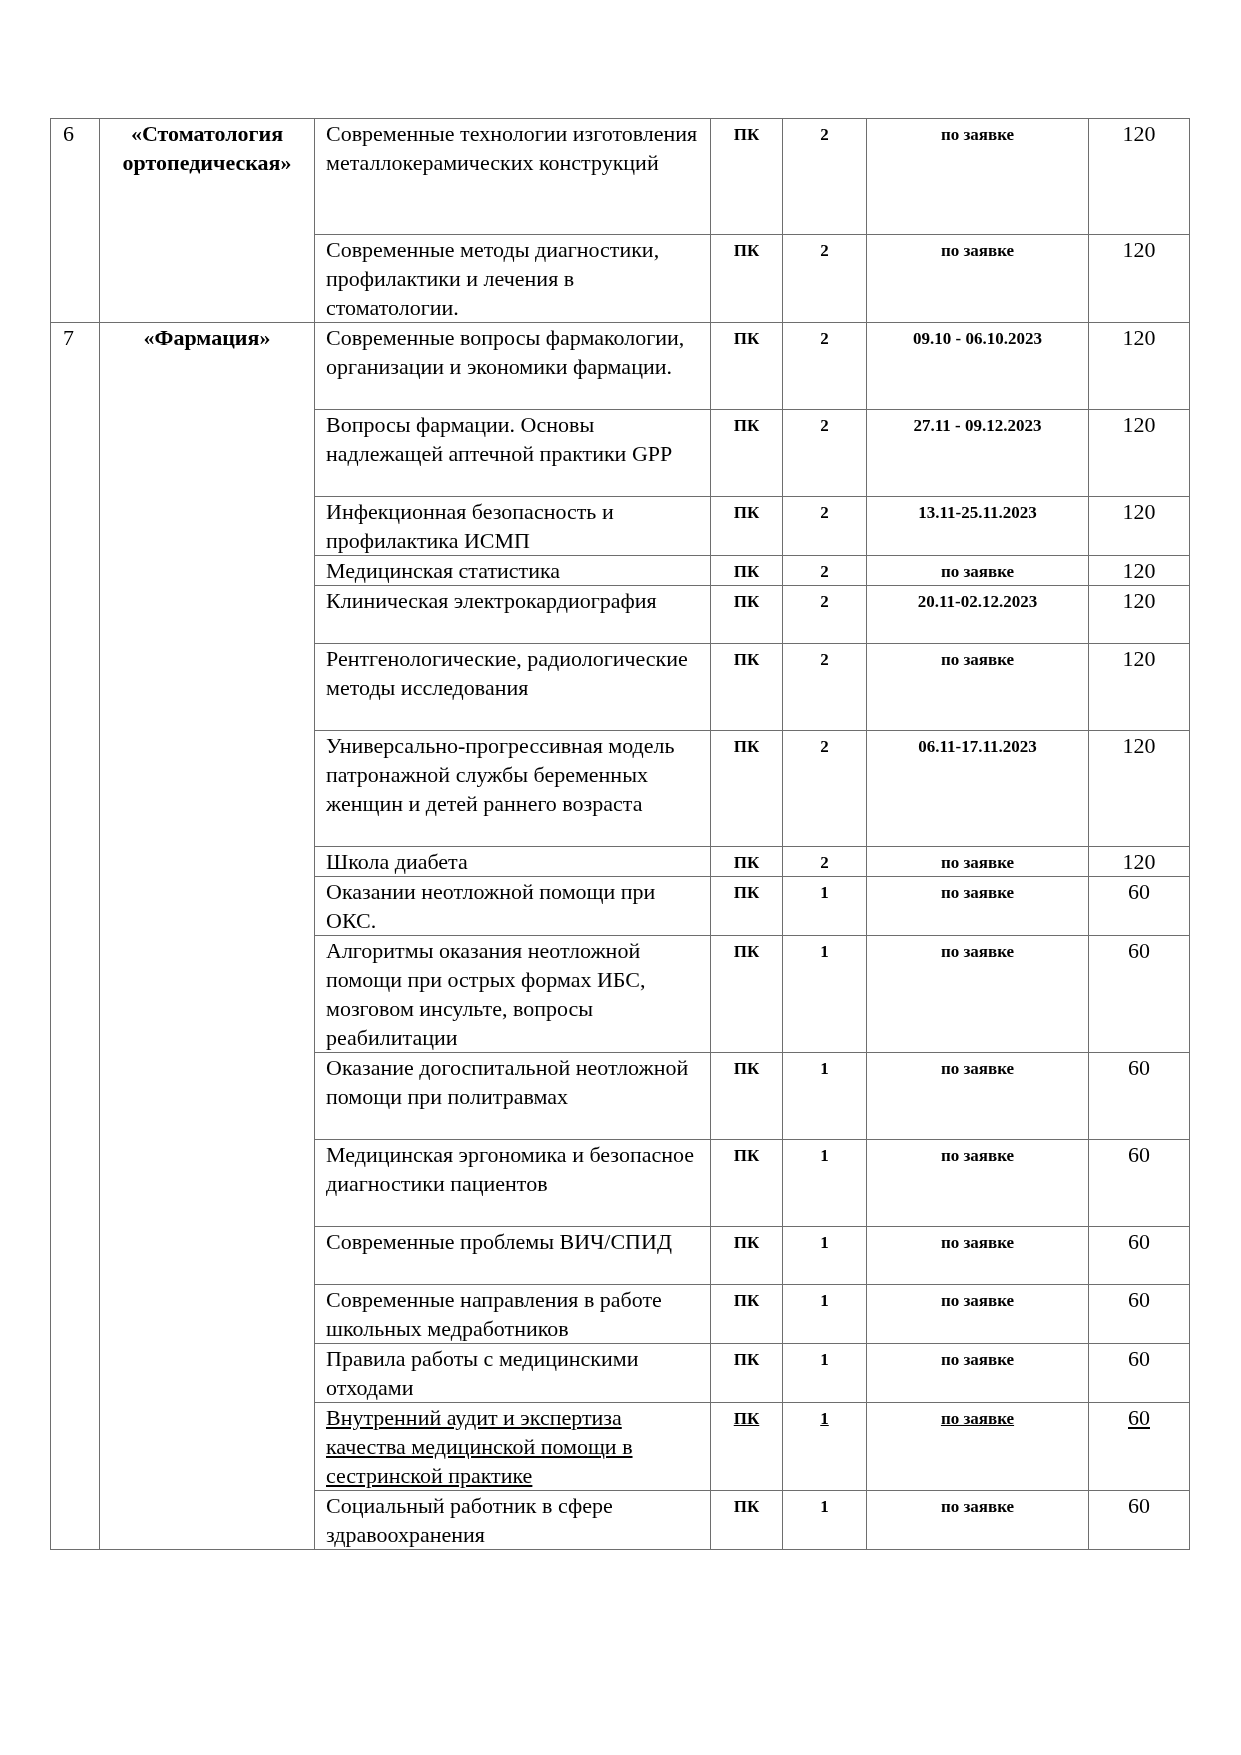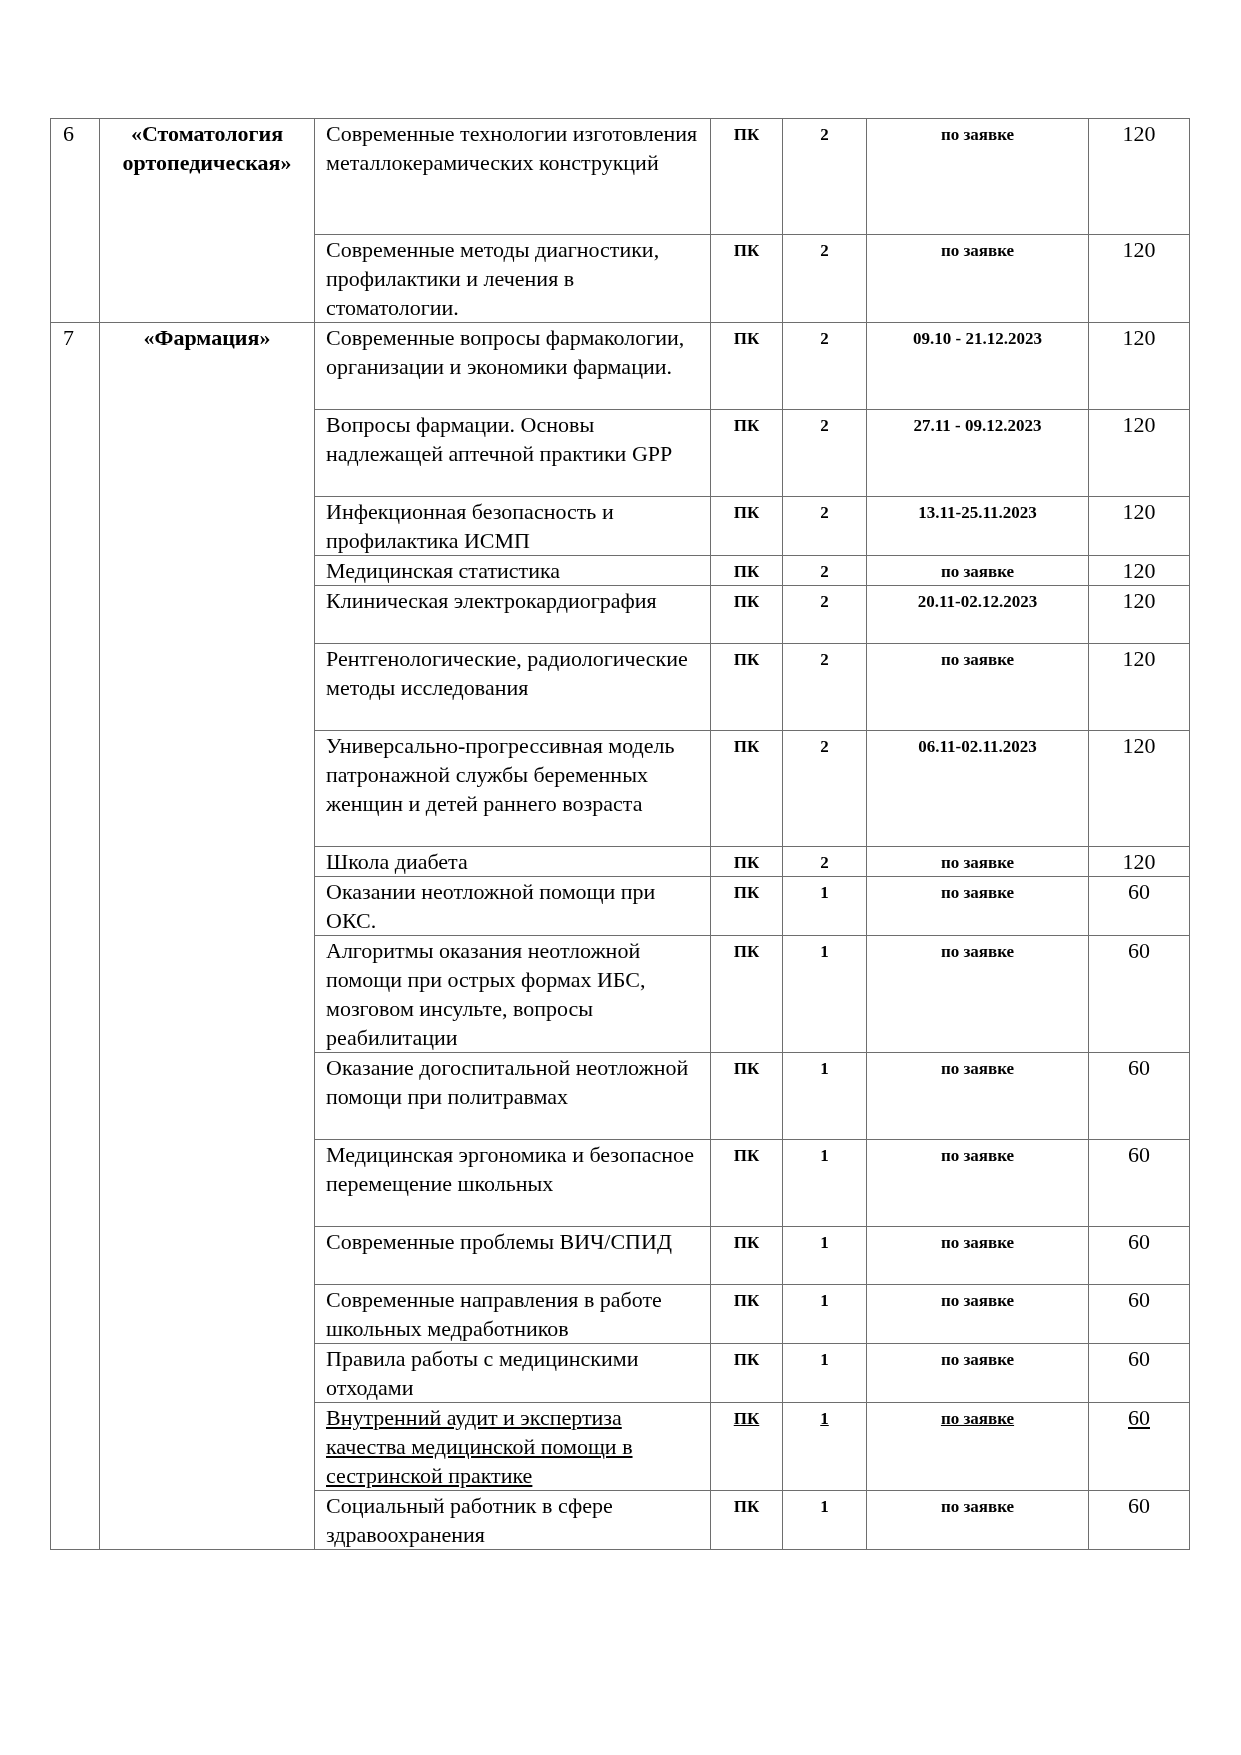--- a/index.html
+++ b/index.html
@@ -63,21 +63,21 @@
           <td class="c-credits">2</td>
           <td class="c-dates">по заявке</td>
           <td class="c-hours">120</td>
         </tr>
         <tr style="height: 87px;">
           <td class="c-num" rowspan="17">7</td>
           <td class="c-spec" rowspan="17">«Фармация»</td>
           <td class="c-course">Современные вопросы фармакологии, организации и экономики фармации.</td>
           <td class="c-type">ПК</td>
           <td class="c-credits">2</td>
-          <td class="c-dates">09.10 - 21.12.2023</td>
+          <td class="c-dates">09.10 - 06.10.2023</td>
           <td class="c-hours">120</td>
         </tr>
         <tr style="height: 87px;">
           <td class="c-course">Вопросы фармации. Основы надлежащей аптечной практики GPP</td>
           <td class="c-type">ПК</td>
           <td class="c-credits">2</td>
           <td class="c-dates">27.11 - 09.12.2023</td>
           <td class="c-hours">120</td>
         </tr>
         <tr style="height: 58px;">
@@ -105,21 +105,21 @@
           <td class="c-course">Рентгенологические, радиологические методы исследования</td>
           <td class="c-type">ПК</td>
           <td class="c-credits">2</td>
           <td class="c-dates">по заявке</td>
           <td class="c-hours">120</td>
         </tr>
         <tr style="height: 116px;">
           <td class="c-course">Универсально-прогрессивная модель патронажной службы беременных женщин и детей раннего возраста</td>
           <td class="c-type">ПК</td>
           <td class="c-credits">2</td>
-          <td class="c-dates">06.11-02.11.2023</td>
+          <td class="c-dates">06.11-17.11.2023</td>
           <td class="c-hours">120</td>
         </tr>
         <tr style="height: 29px;">
           <td class="c-course">Школа диабета</td>
           <td class="c-type">ПК</td>
           <td class="c-credits">2</td>
           <td class="c-dates">по заявке</td>
           <td class="c-hours">120</td>
         </tr>
         <tr style="height: 58px;">
@@ -137,21 +137,21 @@
           <td class="c-hours">60</td>
         </tr>
         <tr style="height: 87px; border-radius: 29px;">
           <td class="c-course">Оказание догоспитальной неотложной помощи при политравмах</td>
           <td class="c-type">ПК</td>
           <td class="c-credits">1</td>
           <td class="c-dates">по заявке</td>
           <td class="c-hours">60</td>
         </tr>
         <tr style="height: 87px;">
-          <td class="c-course">Медицинская эргономика и безопасное перемещение школьных</td>
+          <td class="c-course">Медицинская эргономика и безопасное диагностики пациентов</td>
           <td class="c-type">ПК</td>
           <td class="c-credits">1</td>
           <td class="c-dates">по заявке</td>
           <td class="c-hours">60</td>
         </tr>
         <tr style="height: 58px;">
           <td class="c-course">Современные  проблемы ВИЧ/СПИД</td>
           <td class="c-type">ПК</td>
           <td class="c-credits">1</td>
           <td class="c-dates">по заявке</td>

